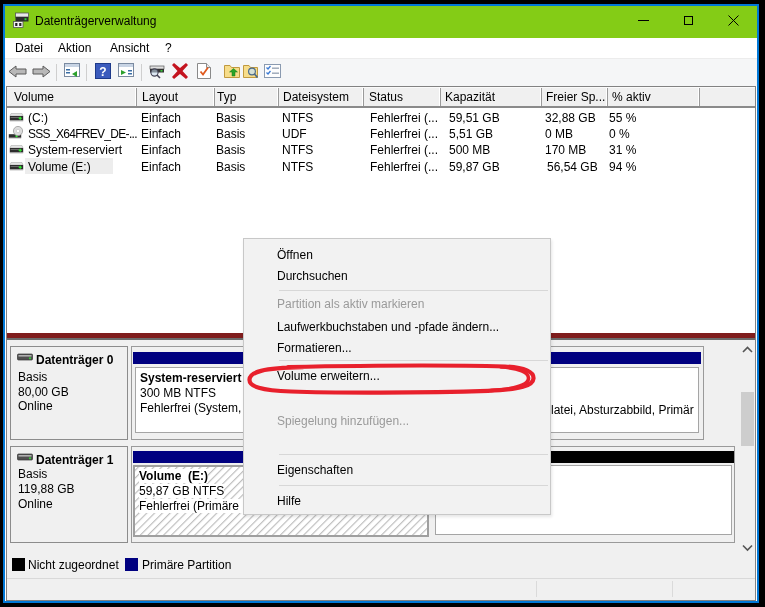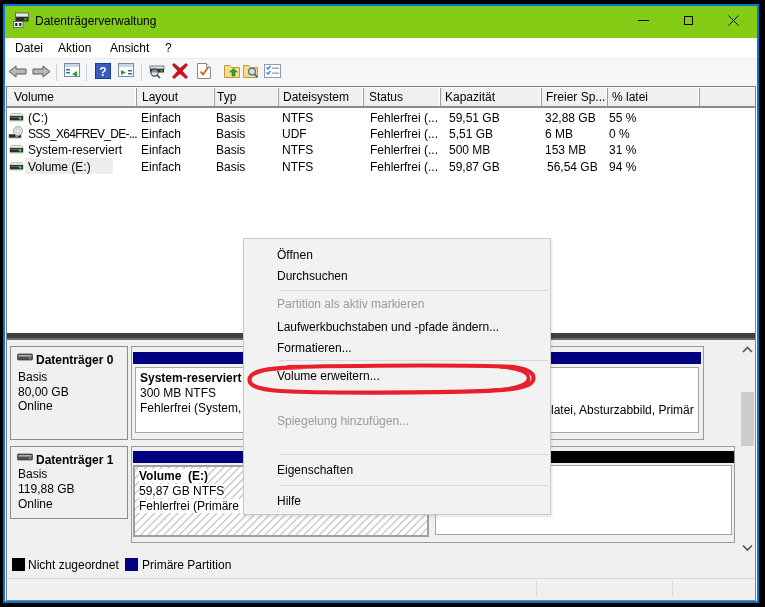--- a/index.html
+++ b/index.html
@@ -9,21 +9,21 @@
 #title{position:absolute;left:0;top:0;width:752px;height:32px;background:#84cc16}
 #title .txt{position:absolute;left:30px;top:8px;font-size:12px}
 #capbtns .glyph{position:absolute}
 
 #menubar{position:absolute;left:0;top:32px;width:752px;height:20px;background:#fff}
 #menubar span{position:absolute;top:3px;font-size:12px}
 
 #toolbar{position:absolute;left:0;top:52px;width:752px;height:28px;background:#f5f6f7;border-top:1px solid #ececec}
 .tsep{position:absolute;top:5px;width:1px;height:17px;background:#cfcfcf}
 
-#frame{position:absolute;left:1px;top:80px;width:750px;height:515px;border:1px solid #828282;background:#404040}
+#frame{position:absolute;left:1px;top:80px;width:750px;height:515px;border:1px solid #828282;background:#7f1d1d}
 
 #lhead{position:absolute;left:0;top:0;width:748px;height:21px;background:#f0f0f0;border-bottom:2px solid #8a8a8a;box-shadow:inset 0 1px 0 #fafafa}
 #lhead .h{position:absolute;top:3px;font-size:12px;white-space:nowrap}
 #lhead .sep{position:absolute;top:1px;width:2px;height:18px;background:linear-gradient(90deg,#fff 0 1px,#9a9a9a 1px 2px)}
 
 #list{position:absolute;left:0;top:21px;width:748px;height:225px;background:#fff}
 .row{position:absolute;left:0;width:748px;height:16px;font-size:12px;white-space:nowrap}
 .row .c{position:absolute;top:1px}
 
 #bpane{position:absolute;left:0;top:251px;width:748px;height:220px;border-top:2px solid #6b6b6b;border-bottom:1px solid #c2c2c2;background:#f0f0f0}
@@ -141,21 +141,21 @@
 
   <div id="frame">
     <div id="lhead">
       <span class="h" style="left:7px">Volume</span>
       <span class="h" style="left:135px">Layout</span>
       <span class="h" style="left:210px">Typ</span>
       <span class="h" style="left:276px">Dateisystem</span>
       <span class="h" style="left:362px">Status</span>
       <span class="h" style="left:438px">Kapazität</span>
       <span class="h" style="left:539px">Freier Sp...</span>
-      <span class="h" style="left:605px">% latei</span>
+      <span class="h" style="left:605px">% aktiv</span>
       <div class="sep" style="left:128px"></div>
       <div class="sep" style="left:206px"></div>
       <div class="sep" style="left:270px"></div>
       <div class="sep" style="left:355px"></div>
       <div class="sep" style="left:432px"></div>
       <div class="sep" style="left:533px"></div>
       <div class="sep" style="left:599px"></div>
       <div class="sep" style="left:691px"></div>
     </div>
     <div id="list">
@@ -183,38 +183,38 @@
             <rect x="0.8" y="11.8" width="12.4" height="1" fill="#d0d0d0"></rect>
             <circle cx="10" cy="5" r="4.6" fill="#dcdcdc" stroke="#9a9a9a" stroke-width="0.8"></circle>
             <circle cx="10" cy="5" r="1.7" fill="#fff" stroke="#b5b5b5" stroke-width="0.5"></circle>
           </svg>
         <span class="c" style="left:21px;letter-spacing:-0.7px">SSS_X64FREV_DE-...</span>
         <span class="c" style="left:134px">Einfach</span>
         <span class="c" style="left:209px">Basis</span>
         <span class="c" style="left:275px">UDF</span>
         <span class="c" style="left:363px">Fehlerfrei (...</span>
         <span class="c" style="left:442px">5,51 GB</span>
-        <span class="c" style="left:538px">6 MB</span>
+        <span class="c" style="left:538px">0 MB</span>
         <span class="c" style="left:602px">0 %</span>
       </div>
       <div class="row" style="top:34px">
         <svg class="c" style="left:2px;top:3px" width="15" height="10" viewBox="0 0 15 10">
             <path d="M2 0.5 L13 0.5 L14 3 L1 3 Z" fill="#e4e4e4" stroke="#b0b0b0" stroke-width="0.6"></path>
             <rect x="0.8" y="3" width="13.4" height="4.6" fill="#2d2d2d"></rect>
             <rect x="1.6" y="4" width="9" height="1" fill="#6a6a6a"></rect>
             <path d="M11.2 3.6 L13 5.3 L11.2 7 L9.4 5.3 Z" fill="#2ee32e"></path>
             <rect x="0.8" y="7.6" width="13.4" height="1" fill="#d0d0d0"></rect>
           </svg>
         <span class="c" style="left:21px">System-reserviert</span>
         <span class="c" style="left:134px">Einfach</span>
         <span class="c" style="left:209px">Basis</span>
         <span class="c" style="left:275px">NTFS</span>
         <span class="c" style="left:363px">Fehlerfrei (...</span>
         <span class="c" style="left:442px">500 MB</span>
-        <span class="c" style="left:538px">153 MB</span>
+        <span class="c" style="left:538px">170 MB</span>
         <span class="c" style="left:602px">31 %</span>
       </div>
       <div class="row" style="top:51px">
         <div class="c" style="left:18px;top:-1px;width:88px;height:16px;background:#ededed"></div>
         <svg class="c" style="left:2px;top:3px" width="15" height="10" viewBox="0 0 15 10">
             <path d="M2 0.5 L13 0.5 L14 3 L1 3 Z" fill="#e4e4e4" stroke="#b0b0b0" stroke-width="0.6"></path>
             <rect x="0.8" y="3" width="13.4" height="4.6" fill="#2d2d2d"></rect>
             <rect x="1.6" y="4" width="9" height="1" fill="#6a6a6a"></rect>
             <path d="M11.2 3.6 L13 5.3 L11.2 7 L9.4 5.3 Z" fill="#2ee32e"></path>
             <rect x="0.8" y="7.6" width="13.4" height="1" fill="#d0d0d0"></rect>
@@ -248,21 +248,21 @@
           <div style="margin-top:3px"><b>System-reserviert</b></div>
           <div>300 MB NTFS</div>
           <div>Fehlerfrei (System, Aktiv, Primäre Partition)</div>
         </div>
         <div class="pstrip" style="left:171px;top:5px;width:398px;background:#000080"></div>
         <div class="pbody" style="left:173px;top:20px;width:394px;height:66px">
           <span class="abs" style="left:245px;top:35px">latei, Absturzabbild, Primär</span>
         </div>
       </div>
 
-      <div class="diskbox" style="left:3px;top:106px;width:118px;height:73px">
+      <div class="diskbox" style="left:3px;top:106px;width:118px;height:97px">
         <svg class="abs" style="left:6px;top:6px" width="16" height="11" viewBox="0 0 16 11">
             <rect x="0.5" y="1" width="15" height="6" rx="1" fill="#505050" stroke="#333" stroke-width="0.7"></rect>
             <rect x="1.5" y="2" width="13" height="1.6" fill="#b0b0b0"></rect>
             <rect x="12" y="4.4" width="2" height="1.8" fill="#38c838"></rect>
           </svg>
         <b class="abs" style="left:25px;top:6px">Datenträger 1</b>
         <span class="abs" style="left:7px;top:20px">Basis</span>
         <span class="abs" style="left:7px;top:35px">119,88 GB</span>
         <span class="abs" style="left:7px;top:50px">Online</span>
       </div>

